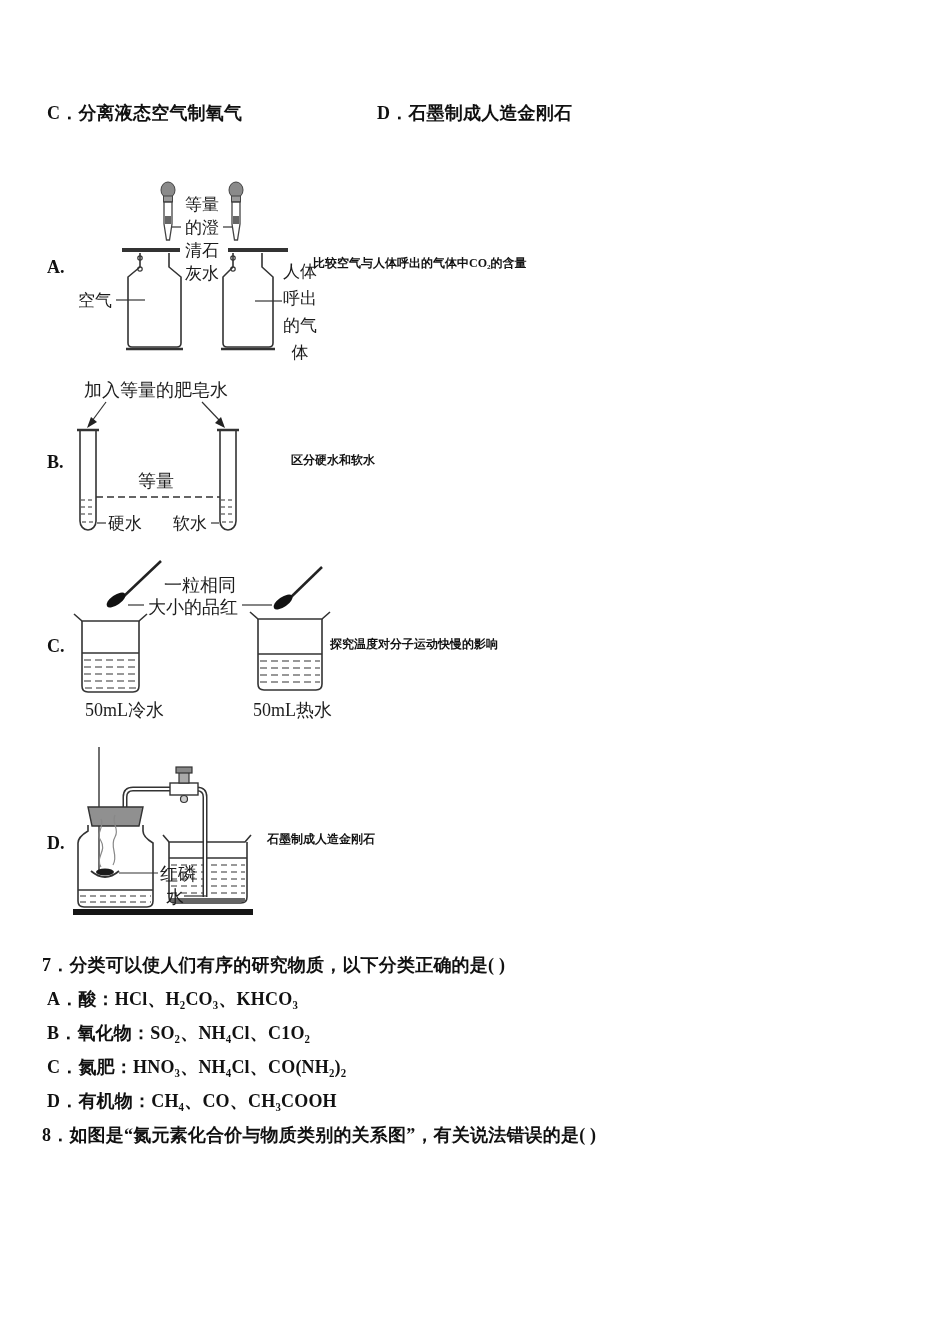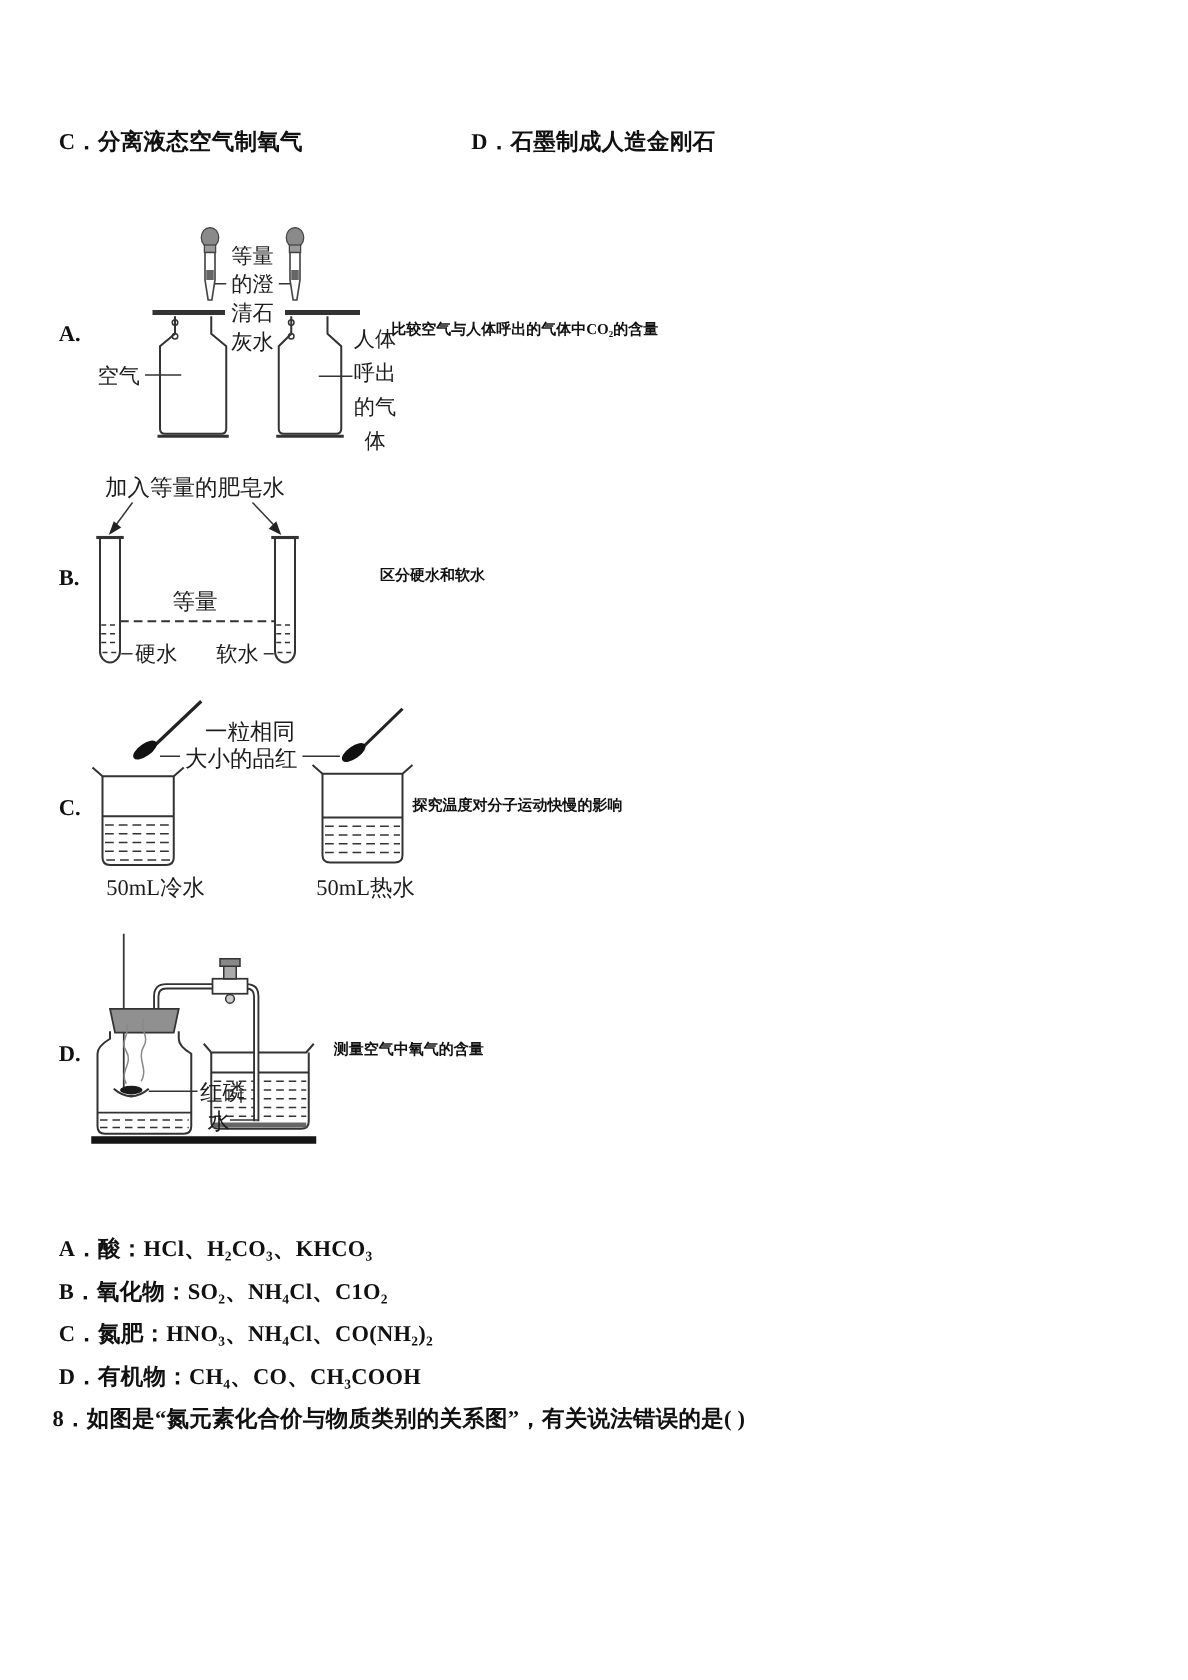--- a/index.html
+++ b/index.html
@@ -111,21 +111,21 @@
       <line x1="162" y1="147" x2="174" y2="147" class="thin" stroke-dasharray="4,3"></line>
     </g>
 
     <line x1="36" y1="122" x2="160" y2="122" stroke="#333" stroke-width="1.5" stroke-dasharray="7,4"></line>
     <text x="96" y="112" text-anchor="middle" style="font-size:18px">等量</text>
     <line x1="37" y1="148" x2="46" y2="148" class="thin"></line>
     <text x="48" y="154">硬水</text>
     <text x="113" y="154">软水</text>
     <line x1="151" y1="148" x2="159" y2="148" class="thin"></line>
   </svg>
-  <div class="caption" style="left:304px; top:452px;">区分硬水和软水</div>
+  <div class="caption" style="left:291px; top:452px;">区分硬水和软水</div>
 
   <div class="letter" style="left:47px; top:636px;">C.</div>
   <svg class="diagram" style="left:60px; top:553px;" width="290" height="172" viewBox="0 0 290 172">
 
     <g>
       <line x1="62" y1="45" x2="101" y2="8" stroke="#222" stroke-width="2.5"></line>
       <ellipse cx="56" cy="47" rx="11" ry="5" fill="#111" transform="rotate(-35 56 47)"></ellipse>
     </g>
 
     <g>
@@ -210,22 +210,23 @@
       <path d="M26,126 Q40,138 54,126" fill="#fff" stroke="#333" stroke-width="1.8"></path>
       <ellipse cx="40" cy="127" rx="9" ry="3.5" fill="#1a1a1a"></ellipse>
     </g>
     <line x1="54" y1="128" x2="93" y2="128" class="thin"></line>
     <text x="95" y="135" style="font-size:18px">红磷</text>
     <text x="101" y="158" style="font-size:18px">水</text>
     <line x1="119" y1="151" x2="142" y2="151" class="thin"></line>
 
     <rect x="8" y="164" width="180" height="6" fill="#151515"></rect>
   </svg>
-  <div class="caption" style="left:267px; top:831px;">测量空气中氧气的含量</div>
-
+  <div class="caption" style="left:267px; top:831px;">石墨制成人造金刚石</div>
+
+  <div class="txt" style="left:42px; top:953px;">7．分类可以使人们有序的研究物质，以下分类正确的是( )</div>
   <div class="txt" style="left:47px; top:987px;text-align:right;">A．酸：HCl、H₂CO₃、KHCO₃</div>
   <div class="txt" style="left:47px; top:1021px;">B．氧化物：SO₂、NH₄Cl、C1O₂</div>
   <div class="txt" style="left:47px; top:1055px;">C．氮肥：HNO₃、NH₄Cl、CO(NH₂)₂</div>
   <div class="txt" style="left:47px; top:1089px;">D．有机物：CH₄、CO、CH₃COOH</div>
 
   <div class="txt" style="left:42px; top:1123px;">8．如图是“氮元素化合价与物质类别的关系图”，有关说法错误的是( )</div>
 
 </div>
 
 </body></html>

